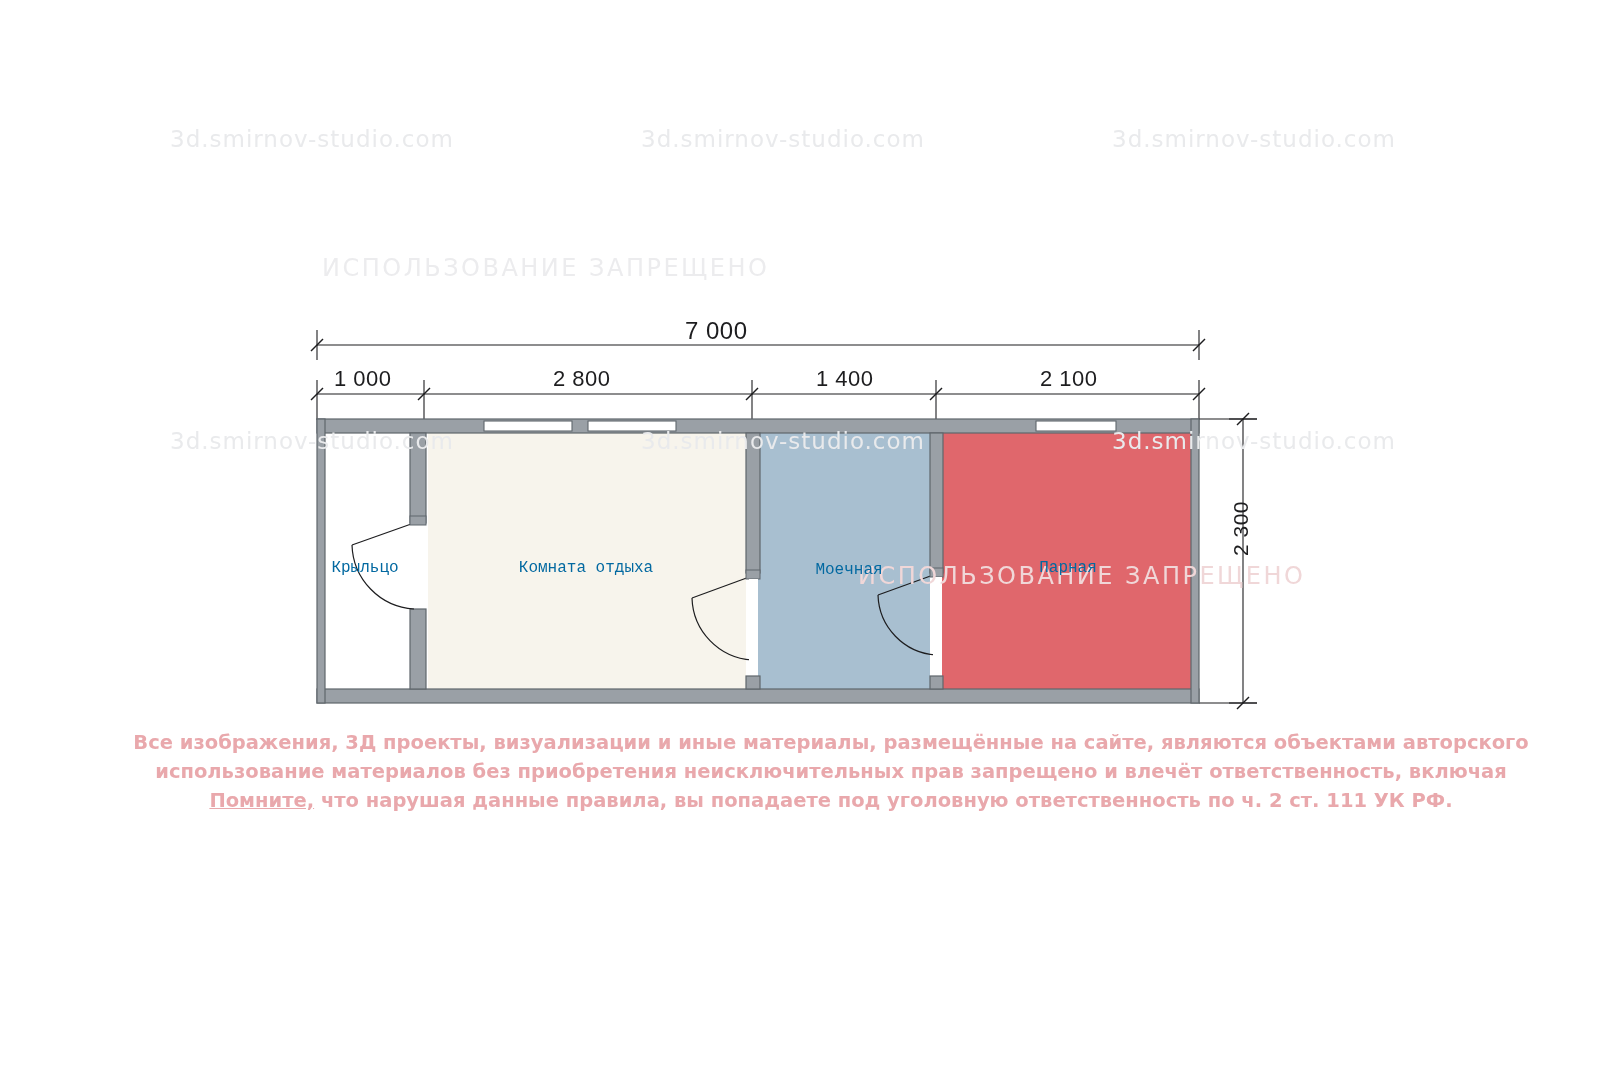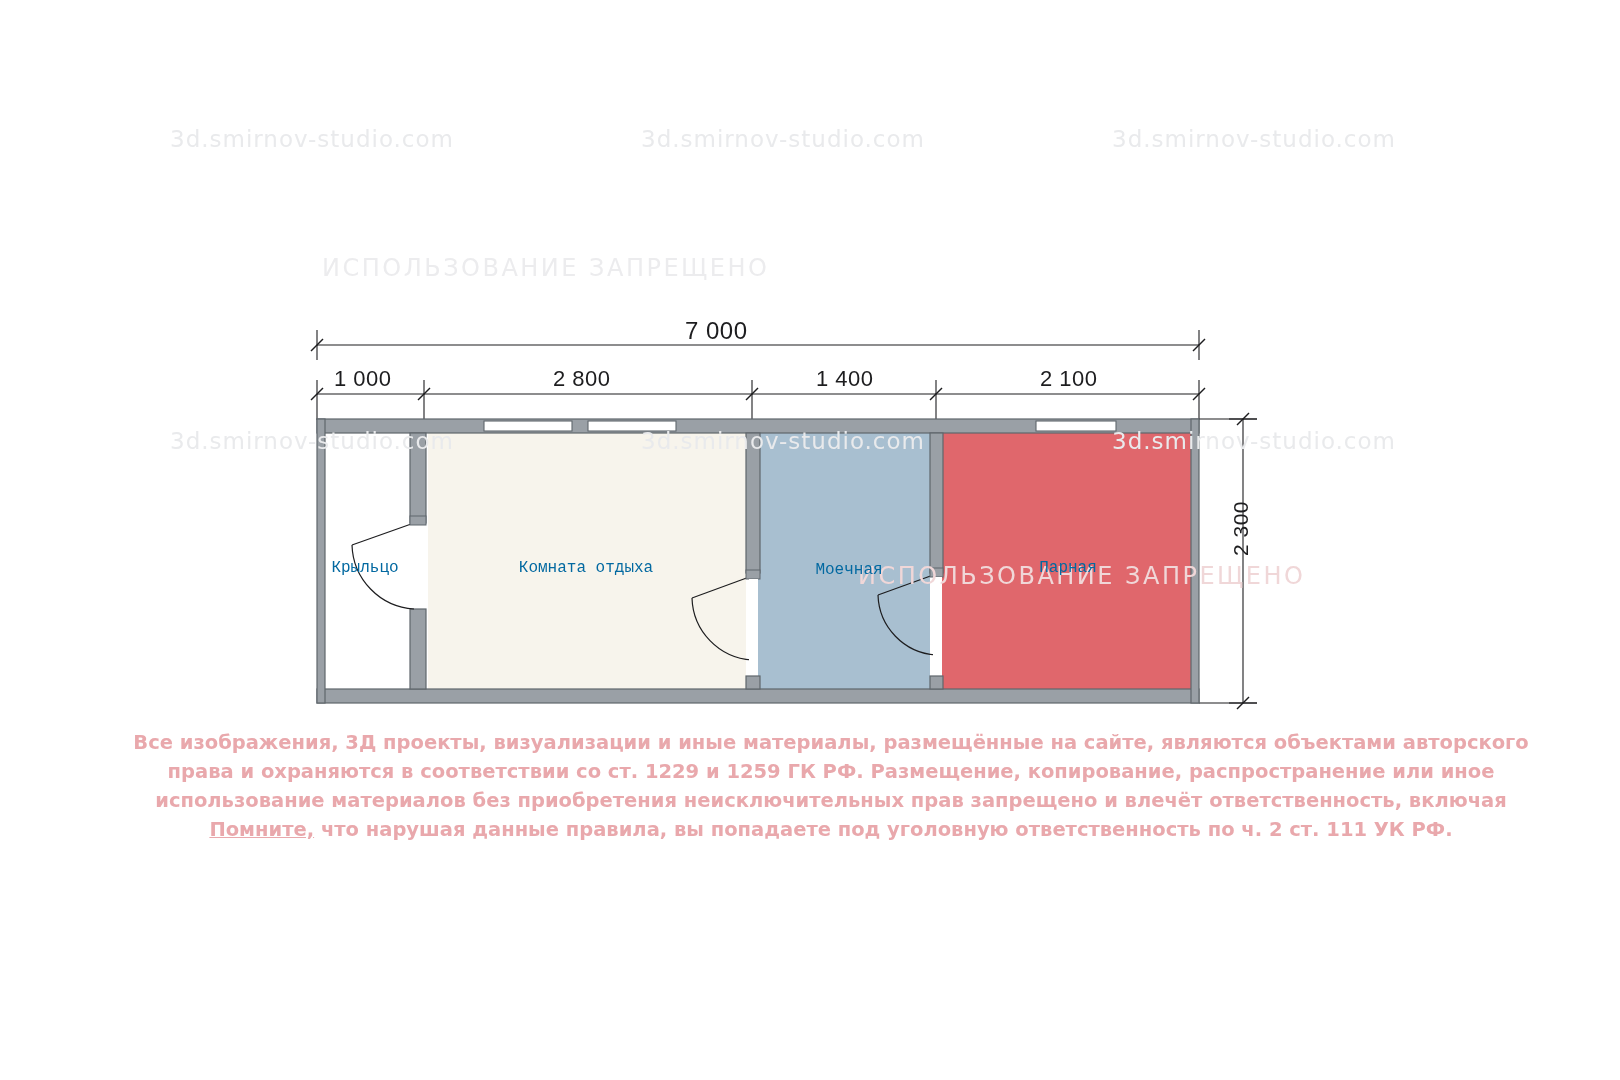--- a/index.html
+++ b/index.html
@@ -227,18 +227,17 @@
 <div class="wm wm-mid-3">3d.smirnov-studio.com</div>
 <div class="wm wm-big-2">ИСПОЛЬЗОВАНИЕ ЗАПРЕЩЕНО</div>
 
 <div class="room-label lbl-porch">Крыльцо</div>
 <div class="room-label lbl-rest">Комната отдыха</div>
 <div class="room-label lbl-wash">Моечная</div>
 <div class="room-label lbl-steam">Парная</div>
 
 <div class="legal">
   <div>Все изображения, 3Д проекты, визуализации и иные материалы, размещённые на сайте, являются объектами авторского</div>
-  <div>права и охраняются в соответствии со ст. 1229 и 1259 ГК РФ. Размещение, копирование, распространение или иное</div>
   <div>использование материалов без приобретения неисключительных прав запрещено и влечёт ответственность, включая</div>
   <div>
     <u>Помните,</u><span> что нарушая данные правила, вы попадаете под уголовную ответственность по ч. 2 ст. 111 УК РФ.</span>
   </div>
 </div>
 
 </body></html>

